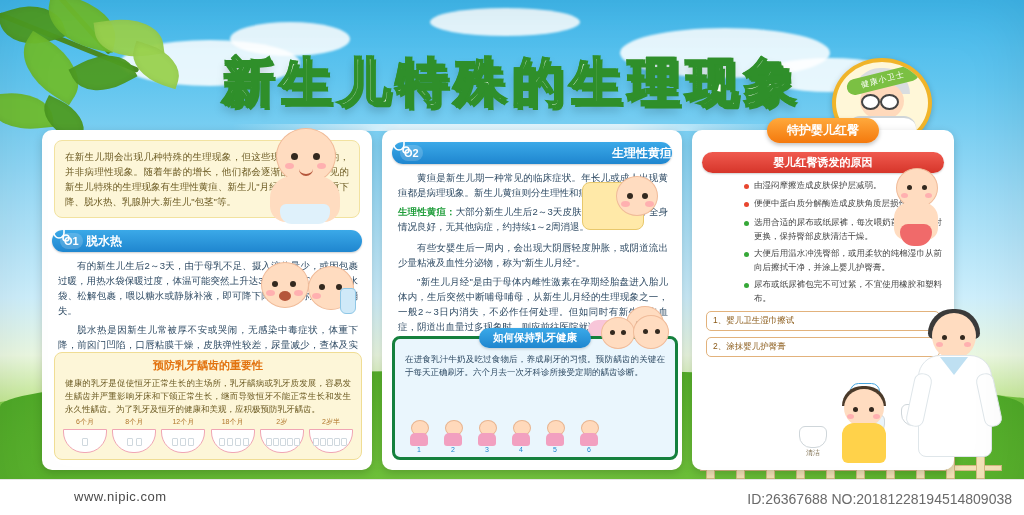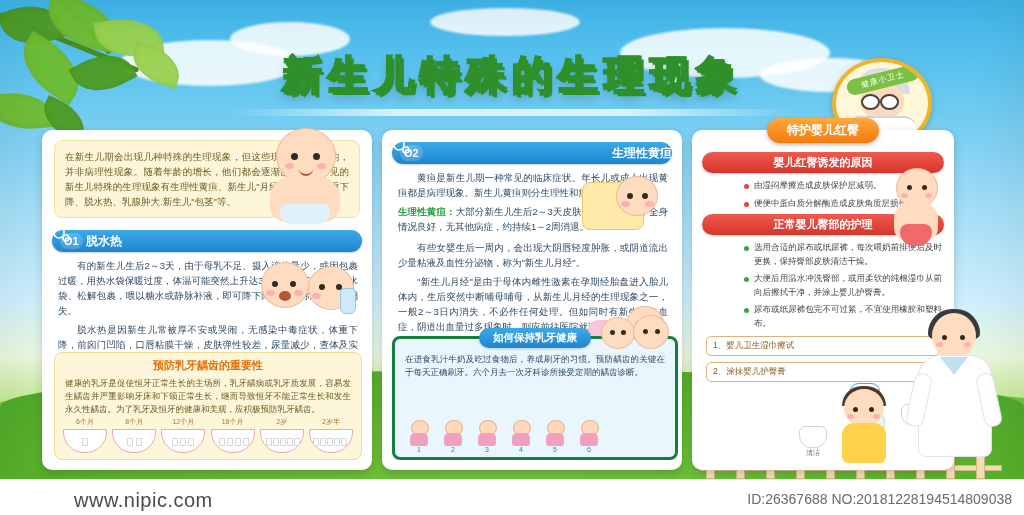--- a/index.html
+++ b/index.html
@@ -34,21 +34,21 @@
   .leaf.light{background:#9ad24f;}
   .branch{position:absolute;background:#4a8a23;border-radius:3px;}
 
   
   .title-wrap{
     position:absolute;left:0;top:48px;width:1024px;text-align:center;
   }
   .title{
     display:inline-block;
     font-family:"DejaVu Sans","Liberation Sans",sans-serif;
-    font-size:40px;font-weight:bold;letter-spacing:6px;
+    font-size:52px;font-weight:bold;letter-spacing:6px;
     color:#ffffff;
     -webkit-text-stroke:2px #2f8f2a;
     text-shadow:
       3px 3px 0 #2f8f2a,
       -1px -1px 0 #2f8f2a,
       0 6px 10px rgba(0,0,0,.25);
   }
   .title-underline{
     width:560px;height:7px;margin:6px auto 0;border-radius:4px;
     background:linear-gradient(to right,rgba(255,255,255,0),#ffffff 30%,#ffffff 70%,rgba(255,255,255,0));
@@ -196,21 +196,21 @@
   .picket{position:absolute;bottom:0;width:7px;height:22px;background:#f3e2b8;border:1px solid #d4b882;border-radius:3px 3px 0 0;}
   .rail{position:absolute;bottom:8px;height:4px;background:#f3e2b8;border:1px solid #d4b882;}
 
   
   .footer{
     position:absolute;left:0;bottom:0;width:1024px;height:35px;background:#ffffff;
     border-top:1px solid #e6e6e6;
   }
   .logo{position:absolute;left:14px;top:4px;font-size:15px;font-weight:bold;color:#2e2e2e;letter-spacing:1px;margin-top:40px;}
   .logo small{display:block;font-size:8px;font-weight:normal;color:#8a8a8a;letter-spacing:0;}
-  .site{position:absolute;left:74px;top:9px;font-size:20px;color:#4a4a4a;letter-spacing:.5px;}
+  .site{position:absolute;left:74px;top:9px;font-size:13px;color:#4a4a4a;letter-spacing:.5px;}
   .idcode{position:absolute;right:12px;top:11px;font-size:14px;color:#6a6a6a;}
   .vignette{position:absolute;inset:0;pointer-events:none;box-shadow:inset 0 0 60px rgba(0,0,0,.08);}
 </style>
 </head>
 <body>
 
 <div class="stage">
 
   <div class="sky"></div>
   <div class="cloud" style="left:120px;top:40px;width:180px;height:46px;"></div>
@@ -476,21 +476,20 @@
 
   <div class="panel panel-right">
     <div class="ribbon-title">特护婴儿红臀</div>
 
     <div class="red-head">婴儿红臀诱发的原因</div>
     <ul class="bullets">
       <li>由湿闷摩擦造成皮肤保护层减弱。</li>
       <li>便便中蛋白质分解酶造成皮肤角质层损伤增多。</li>
     </ul>
 
-    <div class="red-head" style="margin-top:4px;background:linear-gradient(to bottom,#f05a4f,#d6352a);">正常婴儿臀部的护理</div>
     <ul class="bullets green">
       <li>选用合适的尿布或纸尿裤，每次喂奶前排便后及时更换，保持臀部皮肤清洁干燥。</li>
       <li>大便后用温水冲洗臀部，或用柔软的纯棉湿巾从前向后擦拭干净，并涂上婴儿护臀膏。</li>
       <li>尿布或纸尿裤包完不可过紧，不宜使用橡胶和塑料布。</li>
     </ul>
 
     <div class="mini-box">1、婴儿卫生湿巾擦试</div>
     <div class="mini-box">2、涂抹婴儿护臀膏</div>
 
     <div class="char" style="right:6px;top:38px;width:64px;height:88px;">

